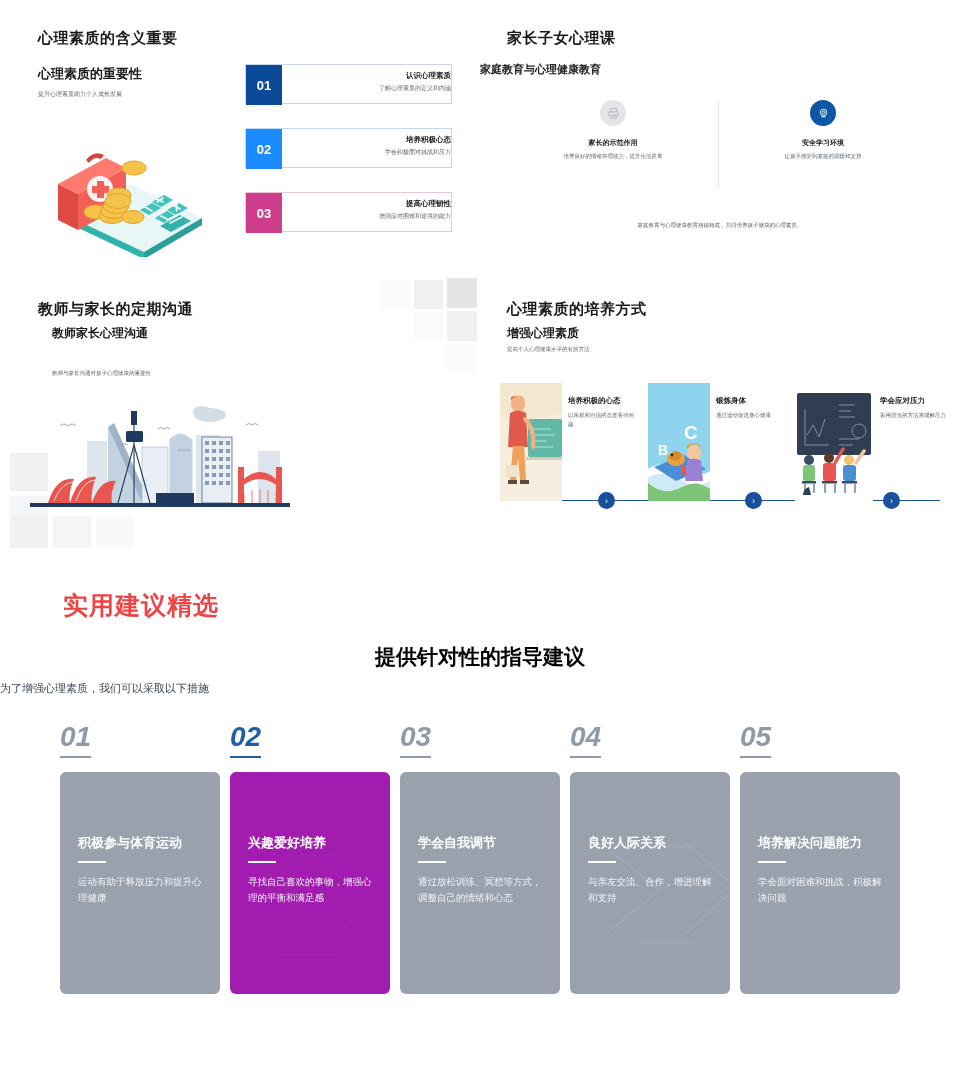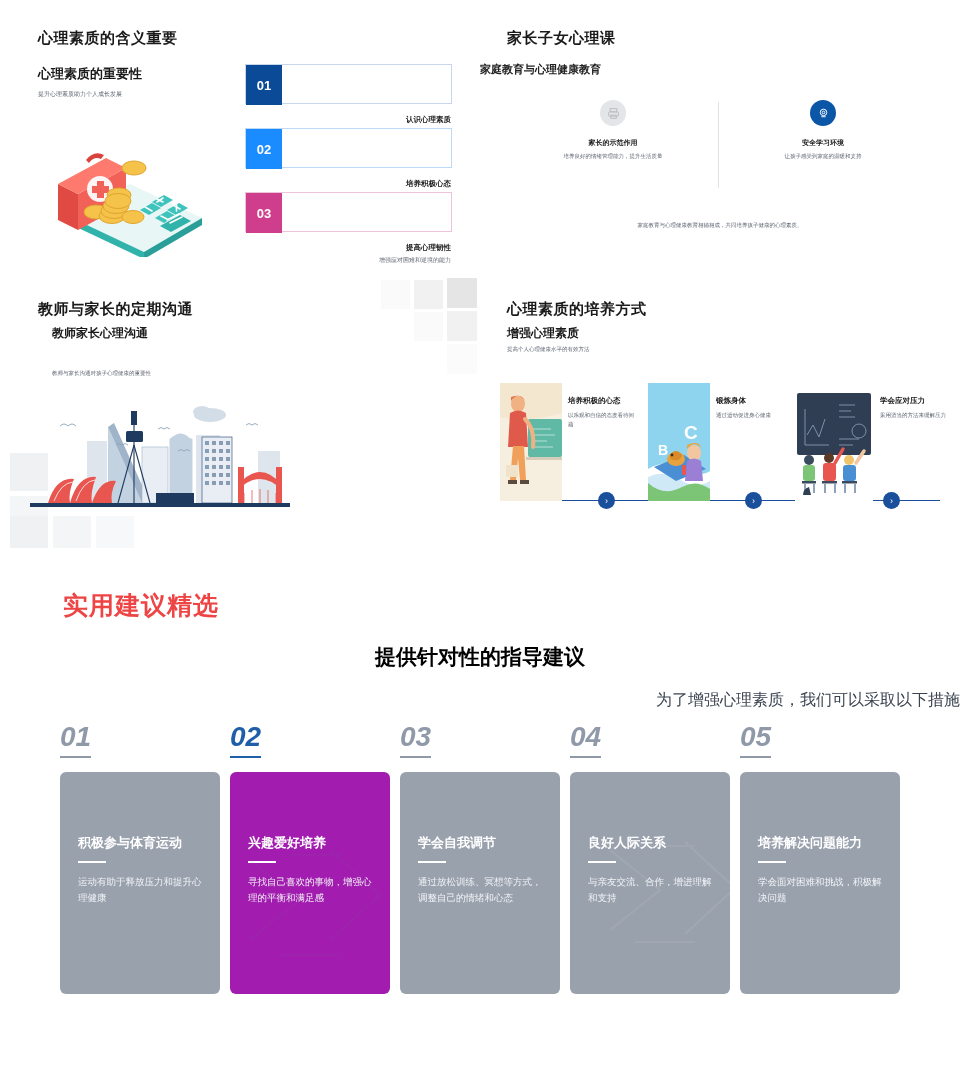--- a/index.html
+++ b/index.html
@@ -27,21 +27,21 @@
   #q1 .h2 { position: absolute; left: 38px; top: 65px; }
   #q1 .h3 { position: absolute; left: 38px; top: 90px; }
 
   .numrow { position: absolute; left: 245px; width: 207px; height: 40px;
             display: flex; background: #fff; }
   .numrow .badge {
     width: 36px; height: 40px; color: #fff; font-size: 13px; font-weight: bold;
     display: flex; align-items: center; justify-content: center; flex: 0 0 36px;
     font-family: "Liberation Sans", sans-serif;
   }
-  .numrow .body { flex: 1; padding: 6px 0 0 10px; margin-top: 44px; }
+  .numrow .body { flex: 1; padding: 6px 0 0 10px; }
   .numrow .body .t { font-size: 7.5px; font-weight: bold; color: #1a1a1a; }
   .numrow .body .d { font-size: 6px; color: #5d6470; margin-top: 3px; }
   #nr1 { top: 64px; border: 1px solid #c7d6ea; }
   #nr2 { top: 128px; border: 1px solid #bcd9f7; }
   #nr3 { top: 192px; border: 1px solid #efc3da; }
 
   .kit { position: absolute; left: 34px; top: 132px; width: 180px; height: 125px; }
 
   
   #q2 { left: 480px; top: 0; width: 480px; height: 278px; }
@@ -88,22 +88,22 @@
               background: #1a4f9c; color: #fff; font-size: 9px; top: 214px;
               display: flex; align-items: center; justify-content: center; }
   .tl-img { position: absolute; top: 105px; width: 62px; height: 118px; overflow: hidden; }
 
   
   #bottom { left: 0; top: 548px; width: 960px; height: 536px; }
   #bottom .big { position: absolute; left: 63px; top: 41px; font-size: 25px;
                  font-weight: bold; letter-spacing: 1px; color: #ef4444; text-align: center; }
   #bottom .mid { position: absolute; left: 0; right: 0; top: 95px; text-align: center;
                  font-size: 21px; font-weight: bold; color: #000000; }
-  #bottom .lead { position: absolute; left: 0; right: 0; top: 133px; text-align: right;
-                  font-size: 16px; color: #3b4350; margin-top: 9px; }
+  #bottom .lead { position: absolute; left: 0; right: 0; top: 133px; text-align: left;
+                  font-size: 11px; color: #3b4350; }
 
   .cards { position: absolute; left: 60px; top: 175px; width: 840px;
            display: flex; gap: 10px; }
   .cardwrap { width: 160px; }
   .cnum { font-size: 28px; font-style: italic; font-weight: bold; color: #8f99a8;
           line-height: 1; padding-bottom: 5px; display: inline-block;
           border-bottom: 2px solid #8f99a8; margin-bottom: 14px; }
   .cnum.active { color: #1f5fa8; border-bottom-color: #1f5fa8; }
   .card { height: 222px; border-radius: 6px; background: #99a1ad; color: #fff;
           padding: 62px 18px 0 18px; position: relative; overflow: hidden; }

